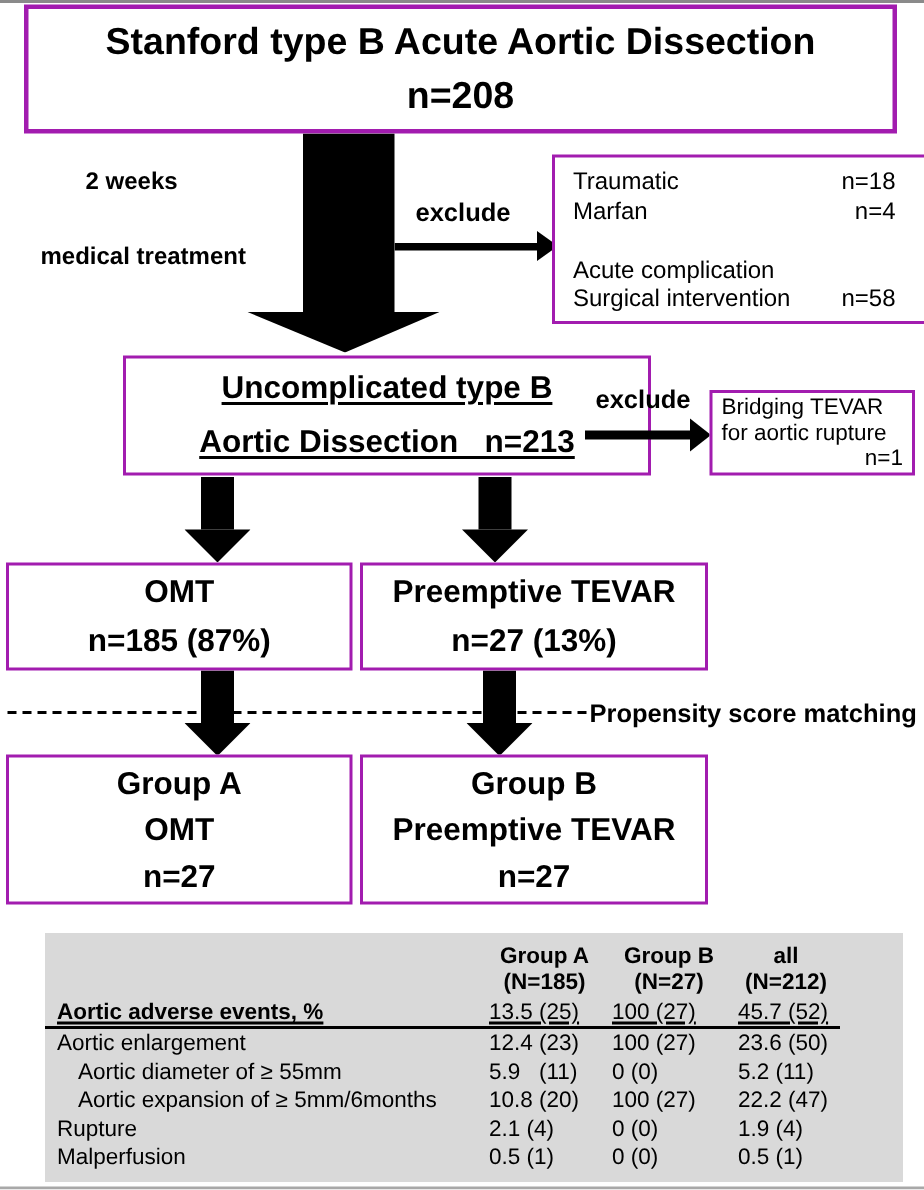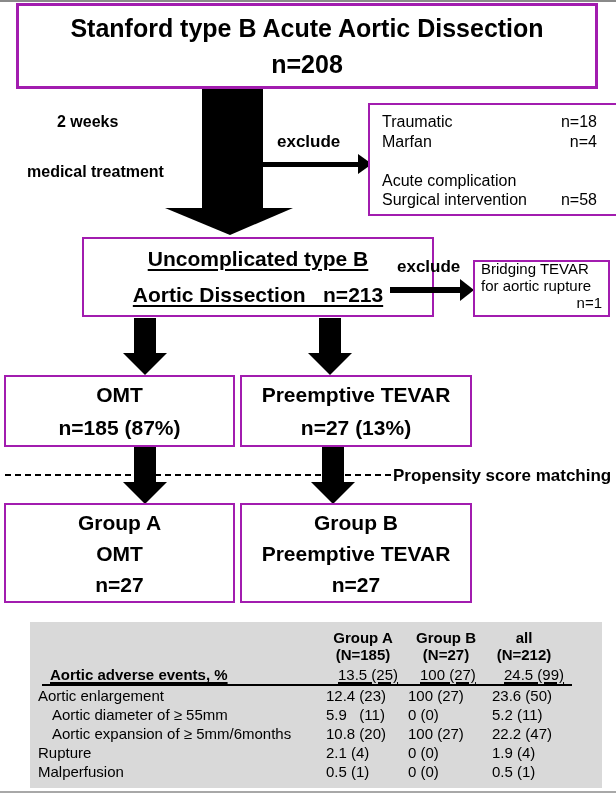--- a/index.html
+++ b/index.html
@@ -32,21 +32,21 @@
                   font-size:16px; line-height:19.5px; text-align:left; }
   #exclude-box1 .xrow { display:flex; justify-content:space-between; min-height:19.5px; }
 
   
   #uncomp-box { left:82px; top:237px; width:352px; height:80px;
                 font-size:21px; font-weight:700; line-height:36px; }
   #uncomp-box .bline { text-decoration:underline; text-decoration-thickness:2px; text-underline-offset:3px; }
 
   
   #bridging-box { left:473px; top:260px; width:137px; height:57px;
-                  font-size:15px; line-height:17px; text-align:left; padding:4px 6px;justify-content:flex-end; }
+                  font-size:15px; line-height:17px; text-align:left; padding:15px 6px; }
   #bridging-box .bline3 { text-align:right; }
 
   
   .flow-box { font-size:21px; font-weight:700; line-height:33px; }
   #omt-box   { left:4px;   top:375px; width:231px; height:72px; }
   #tevar-box { left:240px; top:375px; width:232px; height:72px; }
   #groupa-box{ left:4px;   top:503px; width:231px; height:100px; line-height:31px; }
   #groupb-box{ left:240px; top:503px; width:232px; height:100px; line-height:31px; }
 
   
@@ -56,21 +56,21 @@
   
   #results-table { position:absolute; left:30px; top:622px; width:572px; height:166px;
                    background:#d9d9d9; padding:7px 0 0 0; font-size:15px; }
   .tgrid { display:grid; grid-template-columns:292px 82px 84px 72px; width:530px; }
   .th { text-align:center; font-weight:700; line-height:17px; }
   .trow { line-height:19px; }
   .trow > div { white-space:pre-wrap; }
   .td-label { padding-left:8px; }
   .td-label.indent { padding-left:22px; }
   .td { padding-left:4px; }
-  .row-underline { border-bottom:2px solid #000;margin-left:12px; }
+  .row-underline { border-bottom:2px solid #000; }
   .u { text-decoration:underline; text-decoration-thickness:1.5px; text-underline-offset:2px; }
   .thead-block { margin-bottom:2px; }
 </style>
 </head>
 <body>
 
 <div class="hairline" style="top:0;height:2px;"></div>
 <div class="hairline" style="top:791px;height:2px;background:#a8a8a8;"></div>
 
 <div class="box" id="title-box">
@@ -186,21 +186,21 @@
     <div class="th">
       <div>all</div>
       <div>(N=212)</div>
     </div>
   </div>
 
   <div class="tgrid trow row-underline">
     <div class="td-label b700 u">Aortic adverse events, %</div>
     <div class="td u">13.5 (25)</div>
     <div class="td u">100 (27)</div>
-    <div class="td u">24.5 (99)</div>
+    <div class="td u">45.7 (52)</div>
   </div>
   <div class="tgrid trow">
     <div class="td-label">Aortic enlargement</div>
     <div class="td">12.4 (23)</div>
     <div class="td">100 (27)</div>
     <div class="td">23.6 (50)</div>
   </div>
   <div class="tgrid trow">
     <div class="td-label indent">Aortic diameter of ≥ 55mm</div>
     <div class="td">5.9   (11)</div>

